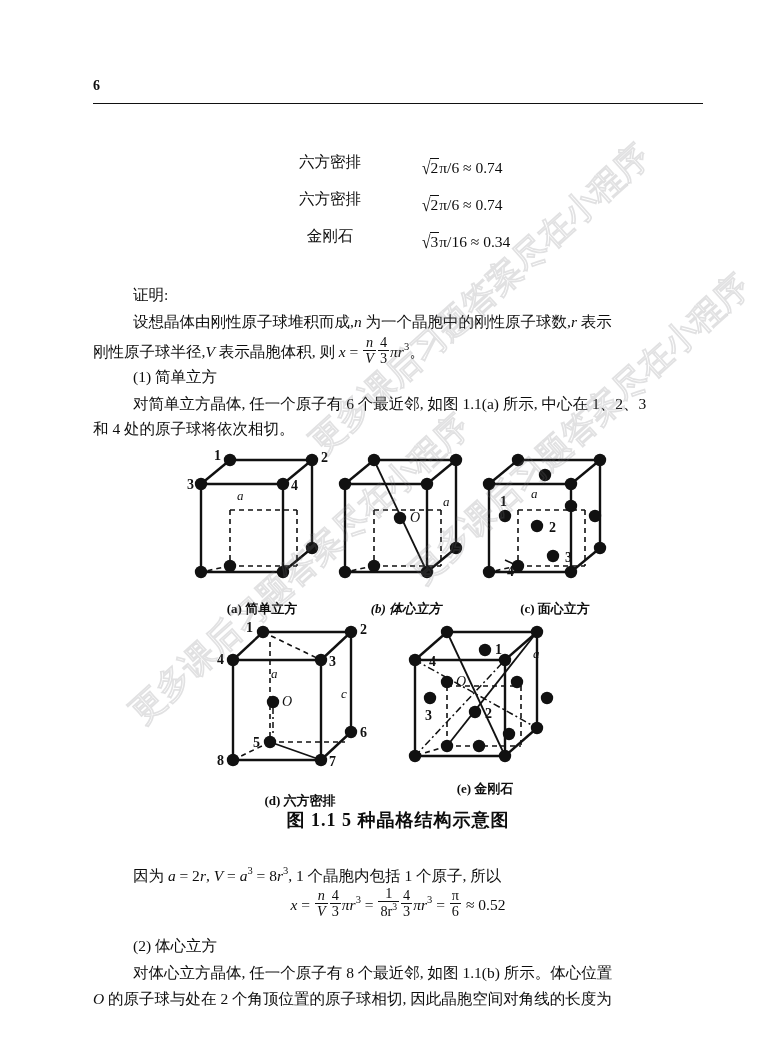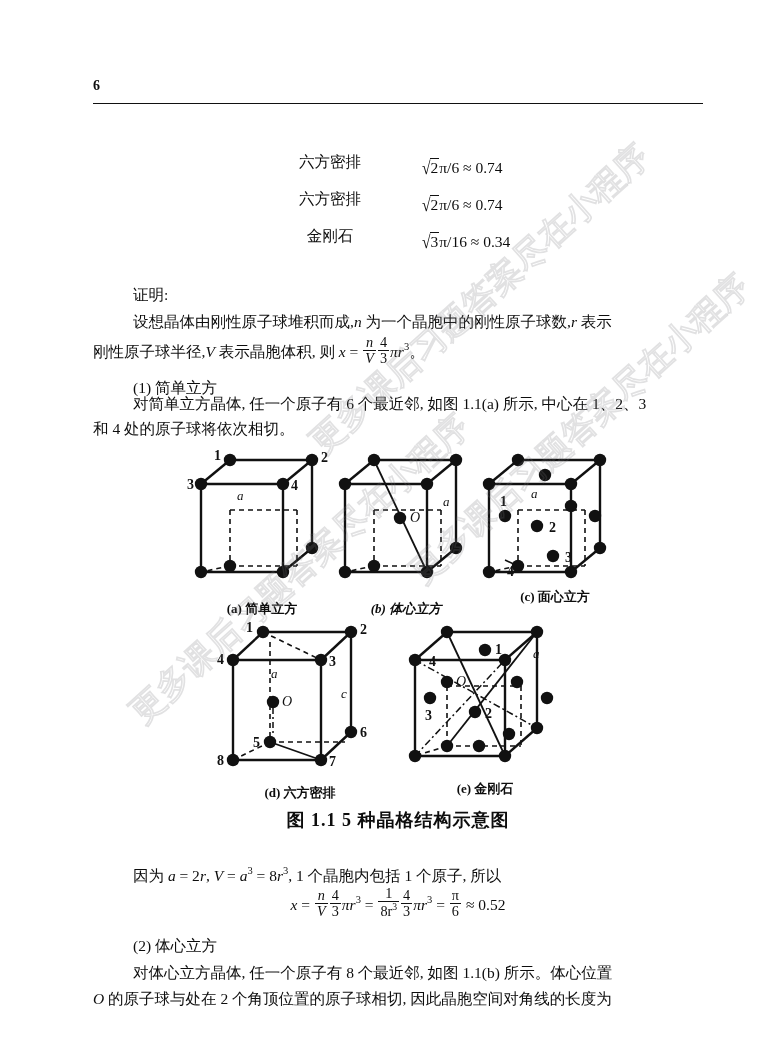--- a/index.html
+++ b/index.html
@@ -212,21 +212,21 @@
   <div class="block" style="left:133px; top:281px;">证明:</div>
 
   <div class="block" style="left:133px; top:308px; width:572px;">
     <span>设想晶体由刚性原子球堆积而成,</span><span class="it ser">n</span><span> 为一个晶胞中的刚性原子球数,</span><span class="it ser">r</span><span> 表示</span>
   </div>
 
   <div class="block" style="left:93px; top:333px; width:612px;">
     <span>刚性原子球半径,</span><span class="it ser">V</span><span> 表示晶胞体积, 则 </span><span class="it ser">x</span><span>&nbsp;</span><span>=</span><span>&nbsp;</span><span class="frac"><span class="num it ser">n</span><span class="den it ser">V</span></span><span class="frac"><span class="num ser">4</span><span class="den ser">3</span></span><span class="it ser">πr</span><sup class="ser">3</sup><span>。</span>
   </div>
 
-  <div class="block" style="left:133px; top:374px;">(1) 简单立方</div>
+  <div class="block" style="left:133px; top:363px;">(1) 简单立方</div>
   <div class="block" style="left:133px; top:390px; width:572px;">对简单立方晶体, 任一个原子有 6 个最近邻, 如图 1.1(a) 所示, 中心在 1、2、3</div>
   <div class="block" style="left:93px; top:415px; width:612px;">和 4 处的原子球将依次相切。</div>
 
   <div class="figure">
 
     <div class="fig-row" style="height:170px;">
 
       <div class="cell" style="left:94px; top:0; width:150px; height:170px;">
         <svg width="150" height="150" viewBox="0 0 150 150">
           <g stroke="#111" stroke-width="2.4" fill="none">
@@ -346,21 +346,21 @@
             <circle cx="78" cy="108" r="6.2"></circle>
           </g>
           <g font-family="Liberation Serif, serif" font-size="14" fill="#111" font-weight="bold">
             <text x="25" y="58">1</text>
             <text x="74" y="84">2</text>
             <text x="90" y="114">3</text>
             <text x="32" y="128">4</text>
           </g>
           <text x="56" y="50" font-family="Liberation Serif, serif" font-size="13" font-style="italic" fill="#111">a</text>
         </svg>
-        <div class="cap" style="top:140px;">(c) 面心立方</div>
+        <div class="cap" style="top:152px;">(c) 面心立方</div>
       </div>
     </div>
 
     <div class="fig-row" style="height:180px; margin-top:0; position:absolute; top:172px; width:610px;">
 
       <div class="cell" style="left:122px; top:0; width:170px; height:180px;">
         <svg width="170" height="160" viewBox="0 0 170 160">
           <g stroke="#111" stroke-width="2.4" fill="none">
 
             <line x1="55" y1="22" x2="55" y2="122" stroke-dasharray="5,4" stroke-width="1.6"></line>
@@ -404,21 +404,21 @@
             <text x="2" y="44">4</text>
             <text x="38" y="127">5</text>
             <text x="145" y="117">6</text>
             <text x="114" y="146">7</text>
             <text x="2" y="145">8</text>
           </g>
           <text x="67" y="86" font-family="Liberation Serif, serif" font-size="14" font-style="italic" fill="#111">O</text>
           <text x="56" y="58" font-family="Liberation Serif, serif" font-size="13" font-style="italic" fill="#111">a</text>
           <text x="126" y="78" font-family="Liberation Serif, serif" font-size="13" font-style="italic" fill="#111">c</text>
         </svg>
-        <div class="cap" style="top:164px;">(d) 六方密排</div>
+        <div class="cap" style="top:172px;">(d) 六方密排</div>
       </div>
 
       <div class="cell" style="left:302px; top:0; width:180px; height:180px;">
         <svg width="180" height="160" viewBox="0 0 180 160">
           <g stroke="#111" stroke-width="2.4" fill="none">
             <line x1="52" y1="66" x2="126" y2="66" stroke-dasharray="5,4" stroke-width="1.6"></line>
             <line x1="52" y1="66" x2="52" y2="126" stroke-dasharray="5,4" stroke-width="1.6"></line>
             <line x1="52" y1="126" x2="126" y2="126" stroke-dasharray="5,4" stroke-width="1.6"></line>
             <line x1="126" y1="66" x2="126" y2="126" stroke-dasharray="5,4" stroke-width="1.6"></line>
             <line x1="20" y1="40" x2="110" y2="40"></line>

